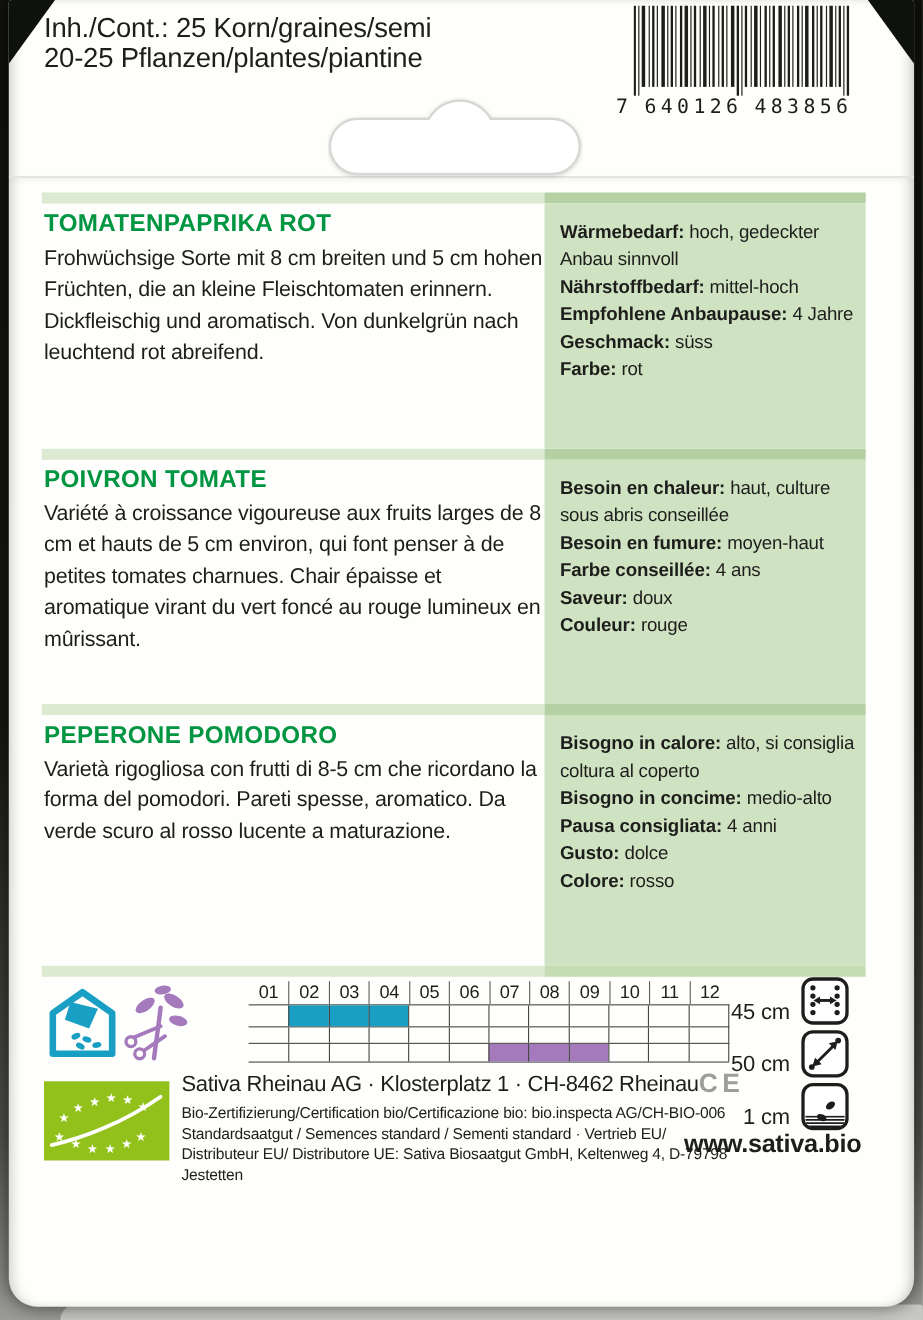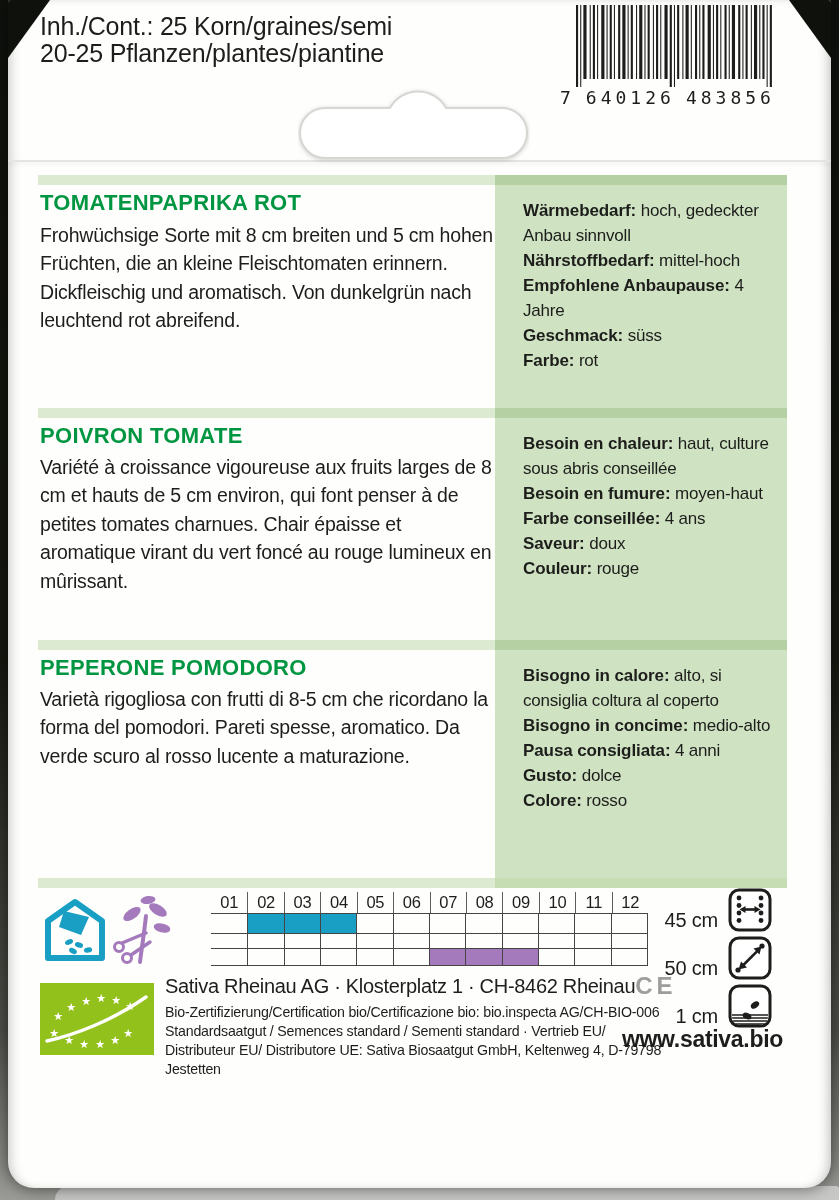--- a/index.html
+++ b/index.html
@@ -27,28 +27,28 @@
   .botname .lat{font-style:italic;}
   .barcode{left:552px;top:5px;width:216px;}
   .barcode svg{display:block;margin-left:16px;}
   .bc-digits{display:flex;gap:11px;font-family:"DejaVu Sans Mono",monospace;font-size:18px;letter-spacing:4px;margin-top:-2px;}
   .hang-tab{left:290px;top:84px;}
 
   
   .strip{height:10px;}
   .strip-l{left:30px;width:457px;background:var(--strip-pale,#dcead2);}
   .strip-r{left:487px;width:292px;background:var(--strip-deep,#b5d1a3);}
-  .panel{left:487px;width:292px;background:var(--panel-green,#cfe3c2);box-sizing:border-box;padding:13px 10px 0 28px;}
+  .panel{left:487px;width:292px;background:var(--panel-green,#cfe3c2);box-sizing:border-box;padding:13px 10px 0 14px;}
   .sec-title{left:32px;font-size:22px;font-weight:bold;color:var(--title-green,#009641);letter-spacing:.3px;}
   .sec-desc{left:32px;width:456px;font-size:19.5px;line-height:28.4px;}
   .spec{font-size:17px;line-height:25px;}
   .spec b{letter-spacing:-0.1px;}
 
   
-  .calendar{left:203px;top:892px;width:437px;}
+  .calendar{left:218px;top:892px;width:437px;}
   .cal-head{display:grid;grid-template-columns:repeat(12,1fr);height:21px;}
   .cal-head div{display:flex;align-items:center;justify-content:center;font-size:16.5px;border-left:1.5px solid #5d5d5b;}
   .cal-head div:first-child{border-left:none;}
   #cal-rows{border-bottom:1.5px solid #454543;}
   .cal-row{display:grid;grid-template-columns:repeat(12,1fr);border-top:1.5px solid #454543;border-right:1.5px solid #454543;}
   .cal-row.r0{height:19px;}.cal-row.r1{height:14px;}.cal-row.r2{height:16px;}
   .cal-cell{border-left:1.5px solid #454543;}
   .cal-cell:first-child{border-left:none;}
 
   

